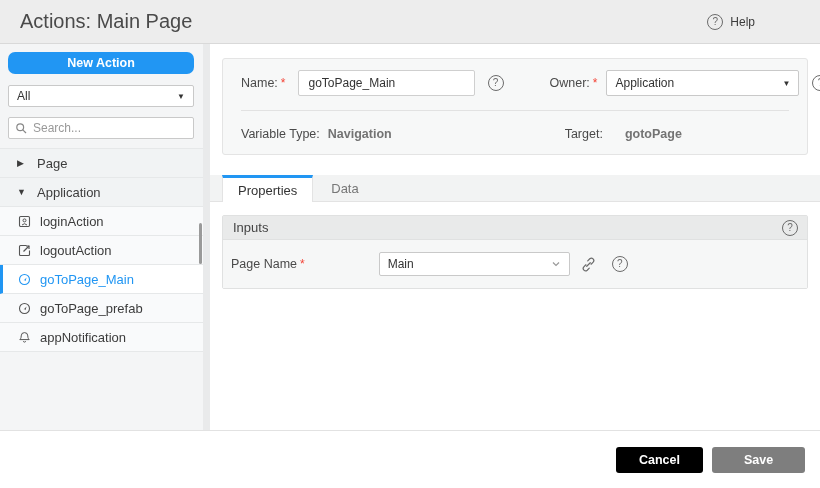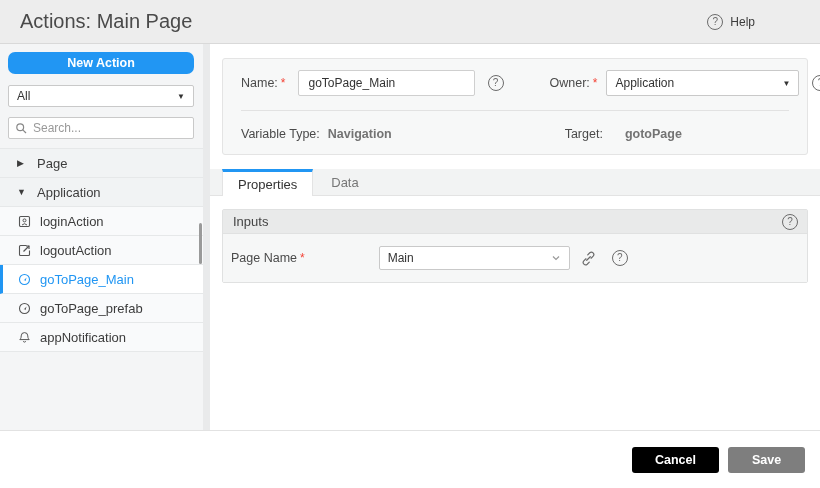--- a/index.html
+++ b/index.html
@@ -91,21 +91,21 @@
   .owner-group { margin-left:46px; display:flex; align-items:center; }
   .sel-owner { width:193px; height:26px; }
   .help-ic { margin-left:13px; cursor:pointer; }
   .fdivider { border:none; border-top:1px solid #e2e2e2; margin:14px 0 0 0; }
   .frow2 { display:flex; align-items:center; margin-top:16px; }
   .fval { font-weight:bold; color:#737373; font-size:12.5px; margin-left:8px; }
   .target-group { margin-left:173px; display:flex; align-items:center;gap:14px; }
 
   
   .tabbar {
-    margin-top:14px; height:27px; background:#f2f3f3; border-bottom:1px solid #e3e3e3;
+    margin-top:20px; height:27px; background:#f2f3f3; border-bottom:1px solid #e3e3e3;
     display:flex; padding-left:12px;
   }
   .tab {
     height:27px; display:flex; align-items:center; justify-content:center;
     padding:0 18px; font-size:13px; color:#777; cursor:pointer;
   }
   .tab.active {
     background:#fff; color:#333;
     border-left:1px solid #e3e3e3; border-right:1px solid #e3e3e3;
     border-top:3px solid #2196f3; padding:0 15px;
@@ -127,21 +127,21 @@
   
   .ftr {
     height:58px; background:#fff; border-top:1px solid #e2e2e2; flex:0 0 auto;
     display:flex; align-items:center; justify-content:flex-end; gap:9px; padding-right:15px;
   }
   .fbtn {
     height:26px; border:none; border-radius:3px; color:#fff; font-weight:bold;
     font-size:12.5px; cursor:pointer; font-family:inherit; padding:0 14px;
   }
   .fbtn.cancel { background:#000000; width:87px; }
-  .fbtn.save { background:#7e7e7e; width:77px; }
+  .fbtn.save { background:#7e7e7e; width:93px; }
   .fbtn.saveclose { background:#2196f3; width:91px; }
 </style>
 </head>
 <body>
 
 <div class="app">
 
   <div class="hdr">
     <div class="hdr-title">Actions: Main Page</div>
     <div class="help-wrap">

